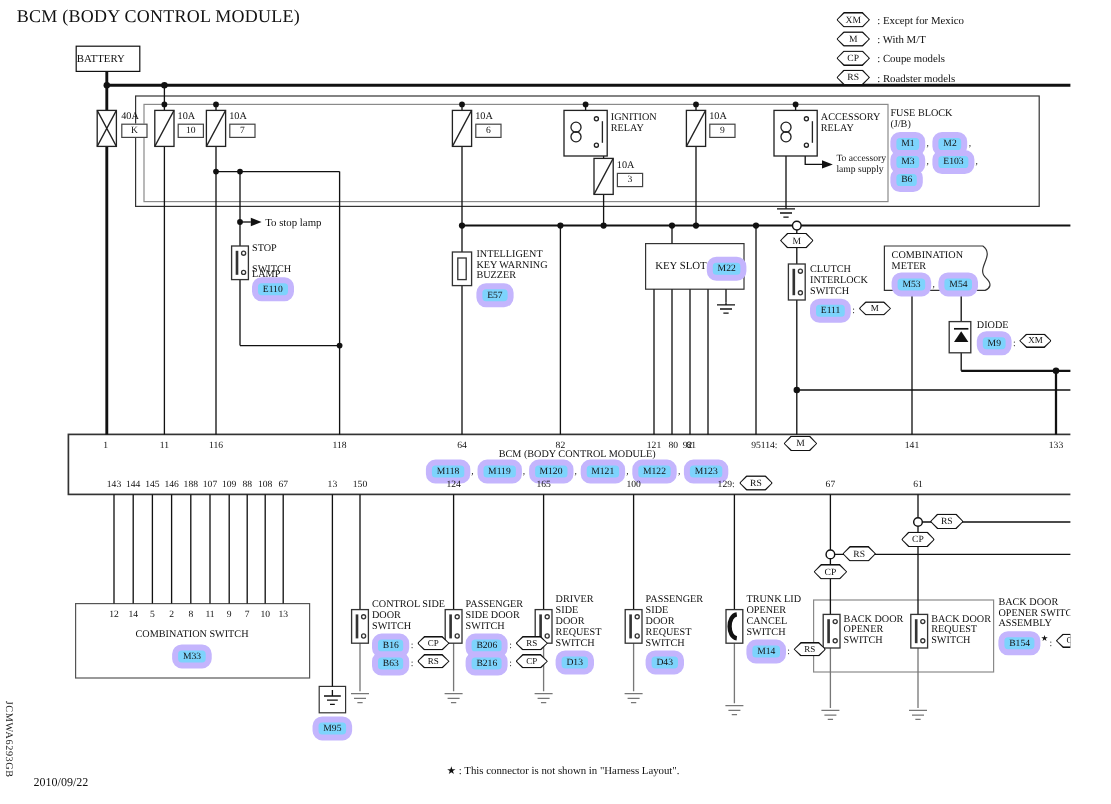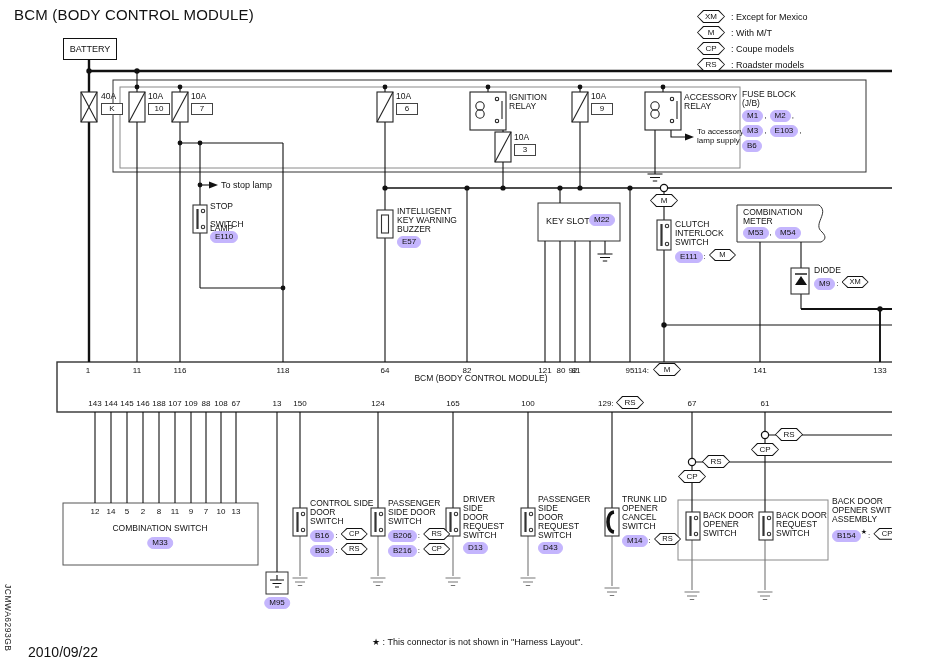--- a/index.html
+++ b/index.html
@@ -1,39 +1,39 @@
 <!DOCTYPE html>
 <html><head>
 <meta charset="utf-8">
 <style>
   html,body{margin:0;padding:0;background:#fff}
   #stage{position:relative;width:892px;height:670px;overflow:hidden;background:#fff;
-         font-family:Liberation Sans, sans-serif;color:#111}
+         font-family:Liberation Serif, serif;color:#111}
   #wires{position:absolute;left:0;top:0}
   .t{position:absolute;font-size:8.5px;line-height:9.5px;white-space:nowrap}
   .t9{font-size:9px;line-height:10px}
   .c{transform:translateX(-50%);text-align:center}
   .pin{position:absolute;font-size:8px;line-height:9px;white-space:nowrap;transform:translateX(-50%)}
   .pinl{position:absolute;font-size:8px;line-height:9px;white-space:nowrap}
-  .oval{display:inline-block;border:1px solid #c4b5fd;border-radius:8px;padding:0 4px;font-size:8px;
-        line-height:10px;background:#c4b5fd}
+  .oval{display:inline-block;border:5px solid #c4b5fd;border-radius:8px;padding:0 4px;font-size:8px;
+        line-height:10px;background:#7dd3fc}
   .bid{display:inline-block;border:1px solid #444;padding:0 4px;font-size:8px;line-height:10px;
        background:#fff;min-width:12px;text-align:center}
   .hex{position:absolute;width:28px;height:13px}
   .hexi{position:relative;display:inline-block;width:27px;height:12px;vertical-align:-2px}
   .hx1{position:absolute;left:0;top:0;right:0;bottom:0;background:#111;
        clip-path:polygon(22% 0,78% 0,100% 50%,78% 100%,22% 100%,0 50%)}
   .hx2{position:absolute;left:1px;top:1px;right:1px;bottom:1px;background:#fff;
        clip-path:polygon(22% 0,78% 0,100% 50%,78% 100%,22% 100%,0 50%)}
   .hxl{position:absolute;left:0;top:0;width:100%;text-align:center;font-size:7.5px;line-height:12.5px}
   .hex .hxl{font-size:8px;line-height:13px}
   .tagrow{position:absolute;white-space:nowrap;font-size:8px;line-height:12px}
   .tagrow .sep{margin:0 1px}
   .title{position:absolute;left:14px;top:6px;font-size:15px;letter-spacing:.2px}
-  .bbox{position:absolute;border:1px solid #111;text-align:center;font-size:9px;background:#fff}
+  .bbox{position:absolute;border:1px solid #111;text-align:left;font-size:9px;background:#fff}
   .wm{position:absolute;left:3px;top:584px;writing-mode:vertical-rl;font-size:8.5px;
       letter-spacing:.5px;color:#222}
   sup{font-size:7px}
 </style>
 </head>
 <body>
 
 <div id="stage">
 
 <svg id="wires" width="926" height="670" viewBox="0 0 926 670">
@@ -324,20 +324,28 @@
   <span class="hex" style="left:653px;top:363px">
         <i class="hx1"></i>
         <i class="hx2"></i>
         <span class="hxl">M</span>
       </span>
   <div class="pin" style="left:760px;top:366px">141</div>
   <div class="pin" style="left:880px;top:366px">133</div>
 </div>
 
 <div class="t c" style="left:481px;top:374px">BCM (BODY CONTROL MODULE)</div>
+<div class="tagrow c" style="left:481px;top:383px">
+  <span class="oval">M118</span><span class="sep">,</span>
+  <span class="oval">M119</span><span class="sep">,</span>
+  <span class="oval">M120</span><span class="sep">,</span>
+  <span class="oval">M121</span><span class="sep">,</span>
+  <span class="oval">M122</span><span class="sep">,</span>
+  <span class="oval">M123</span>
+</div>
 
 <div>
   <div class="pin" style="left:95px;top:399px">143</div>
   <div class="pin" style="left:111px;top:399px">144</div>
   <div class="pin" style="left:127px;top:399px">145</div>
   <div class="pin" style="left:143px;top:399px">146</div>
   <div class="pin" style="left:159px;top:399px">188</div>
   <div class="pin" style="left:175px;top:399px">107</div>
   <div class="pin" style="left:191px;top:399px">109</div>
   <div class="pin" style="left:206px;top:399px">88</div>
@@ -454,16 +462,16 @@
 <div class="t" style="left:832px;top:515px">ASSEMBLY</div>
 <div class="tagrow" style="left:832px;top:526px">
   <span class="oval">B154</span><sup>★</sup><span class="sep">:</span>
   <span class="hexi"><i class="hx1"></i><i class="hx2"></i><span class="hxl">CP</span></span>
 </div>
 
 <div class="t t9" style="left:372px;top:637px">
   <span>★</span>
   <span>: This connector is not shown in "Harness Layout".</span>
 </div>
-<div class="t" style="left:28px;top:648px;font-size:14px">2010/09/22</div>
+<div class="t" style="left:28px;top:648px;font-size:10px">2010/09/22</div>
 <div class="wm">JCMWA6293GB</div>
 
 </div>
 
 </body></html>

